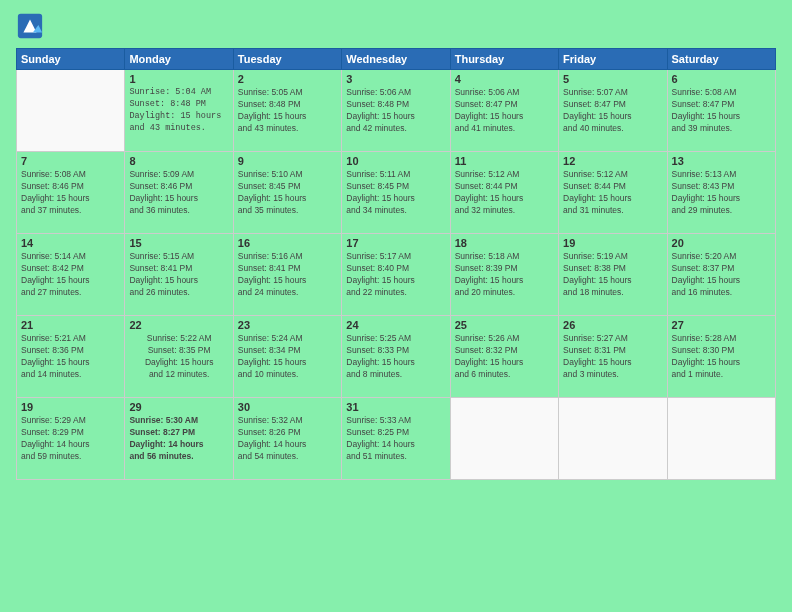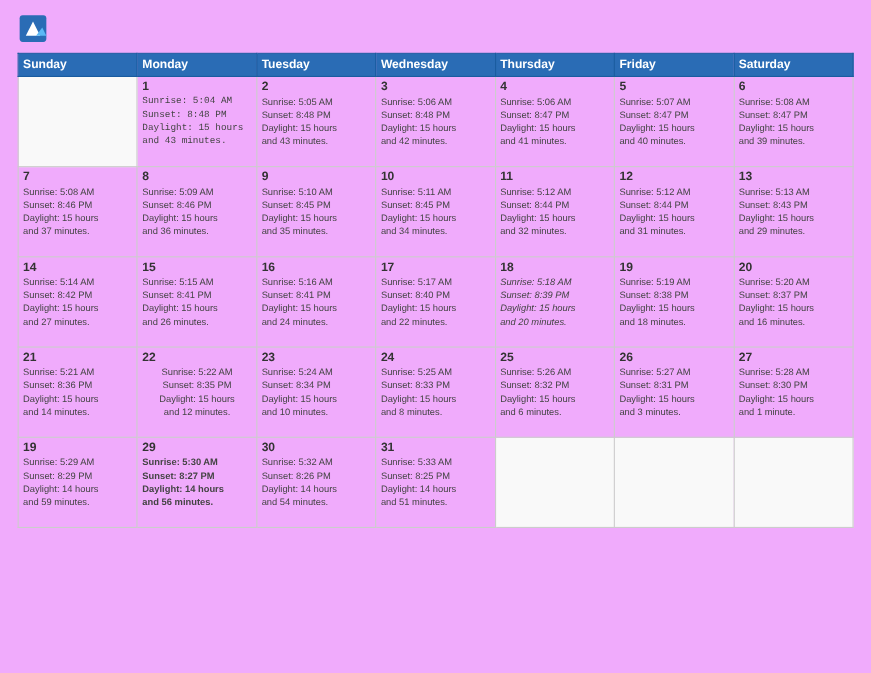--- a/index.html
+++ b/index.html
@@ -6,21 +6,21 @@
     body {
       font-family: Arial, sans-serif;
       background: #fff;
       width: 792px;
       height: 612px;
       overflow: hidden;
     }
     .page {
       width: 792px;
       height: 612px;
-      background: #f0abfc;
+      background: #86efac;
       padding: 12px 16px;
     }
     .header {
       display: flex;
       justify-content: space-between;
       align-items: flex-start;
       margin-bottom: 8px;
     }
     .logo {
       display: flex;
@@ -252,21 +252,21 @@
           </td>
           <td>
             <div class="day-number">17</div>
             <div class="day-info" style="white-space: pre-line;">Sunrise: 5:17 AM
 Sunset: 8:40 PM
 Daylight: 15 hours
 and 22 minutes.</div>
           </td>
           <td>
             <div class="day-number">18</div>
-            <div class="day-info" style="white-space: pre-line; font-style: italic;">Sunrise: 5:18 AM
+            <div class="day-info" style="white-space: pre-line;">Sunrise: 5:18 AM
 Sunset: 8:39 PM
 Daylight: 15 hours
 and 20 minutes.</div>
           </td>
           <td>
             <div class="day-number">19</div>
             <div class="day-info" style="white-space: pre-line;">Sunrise: 5:19 AM
 Sunset: 8:38 PM
 Daylight: 15 hours
 and 18 minutes.</div>

